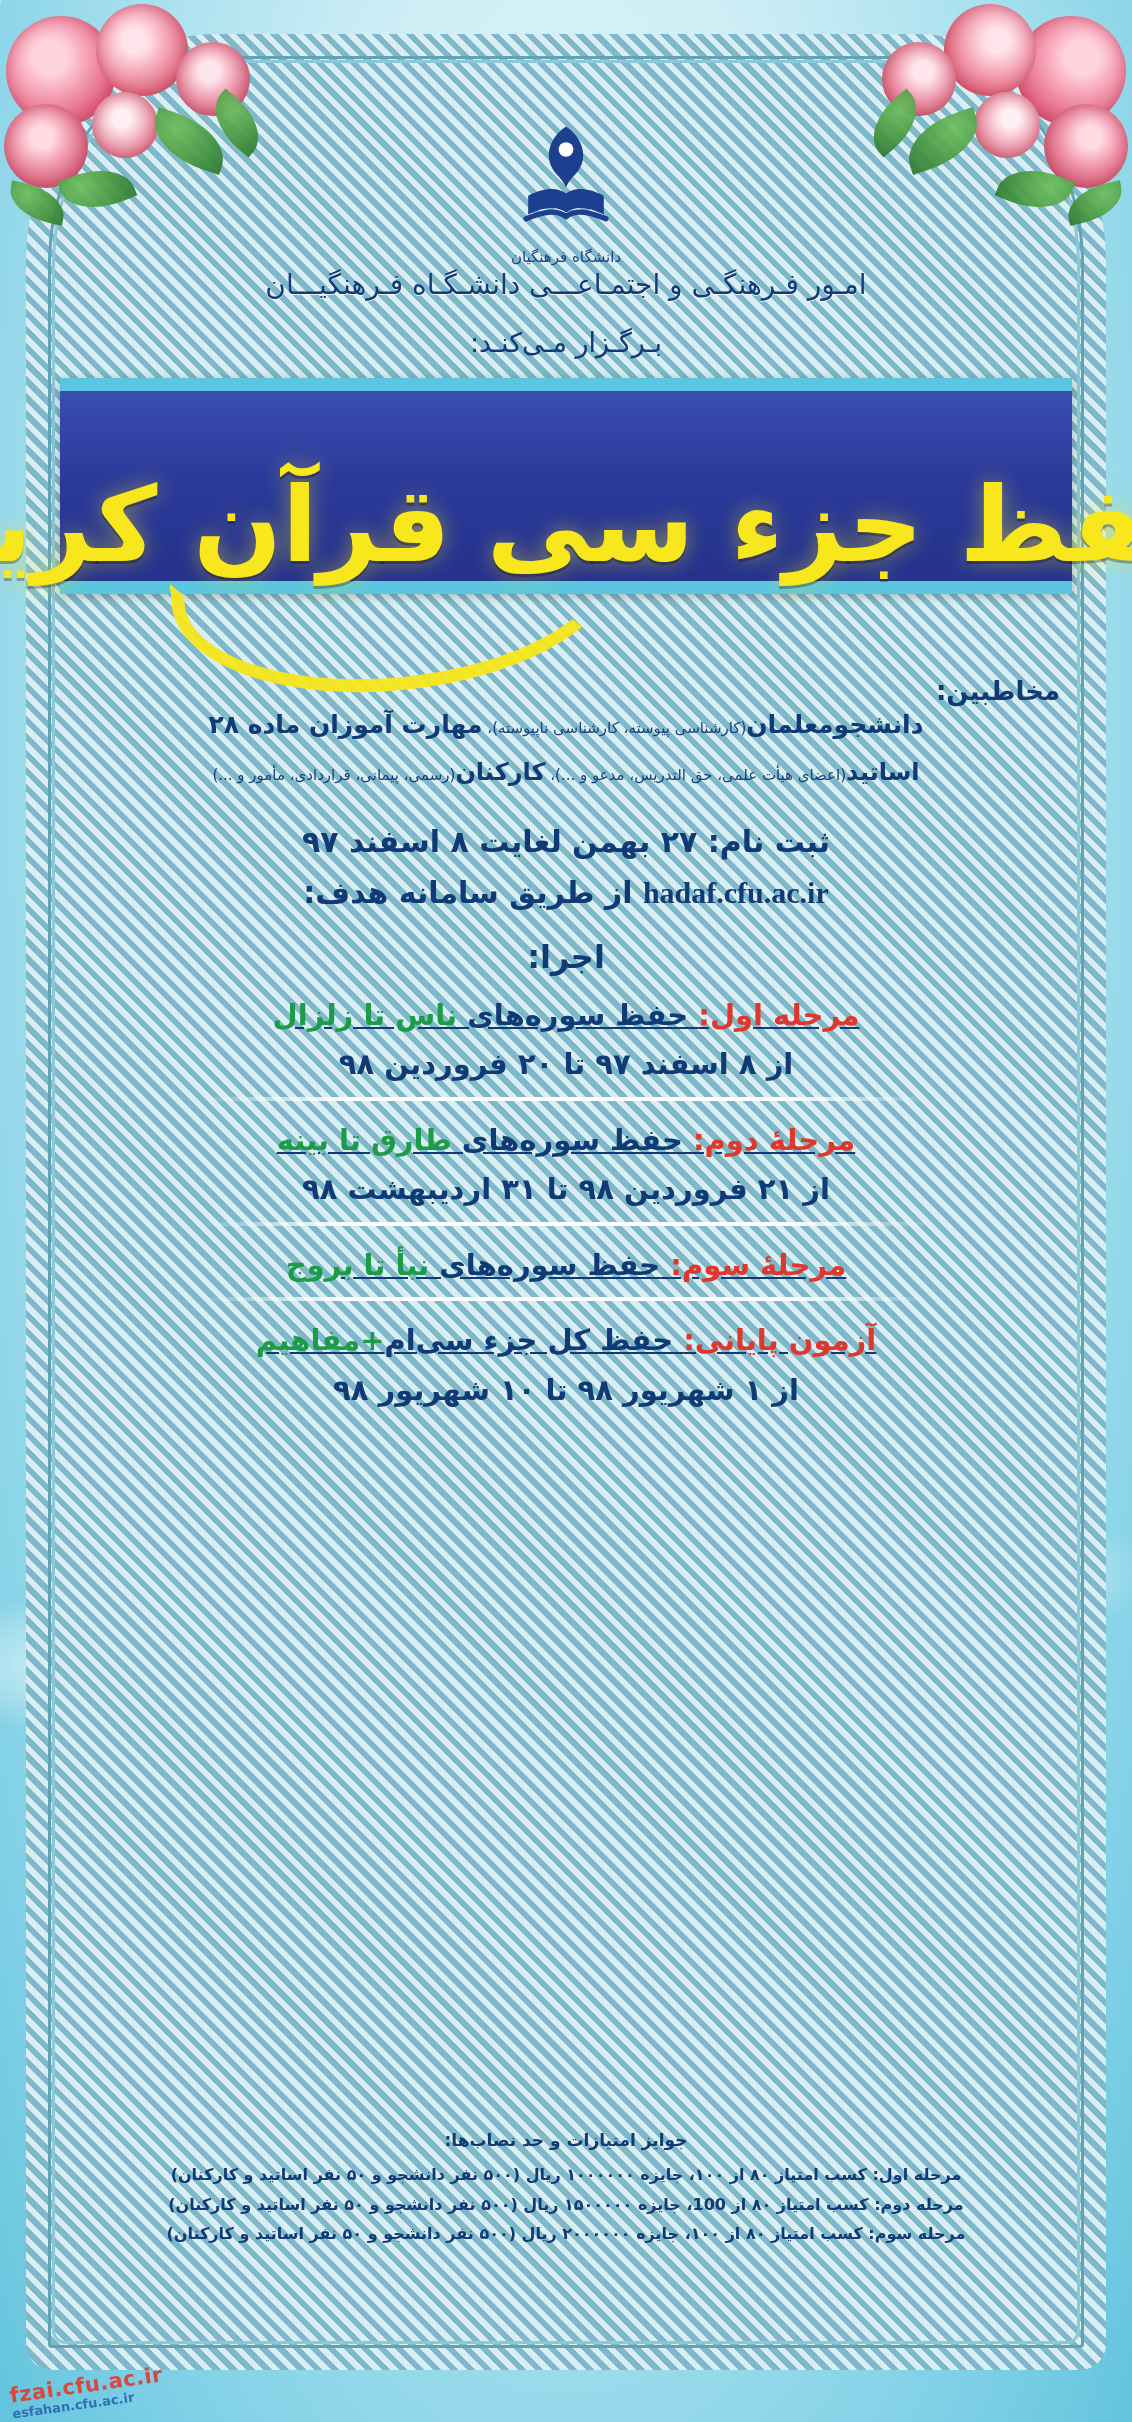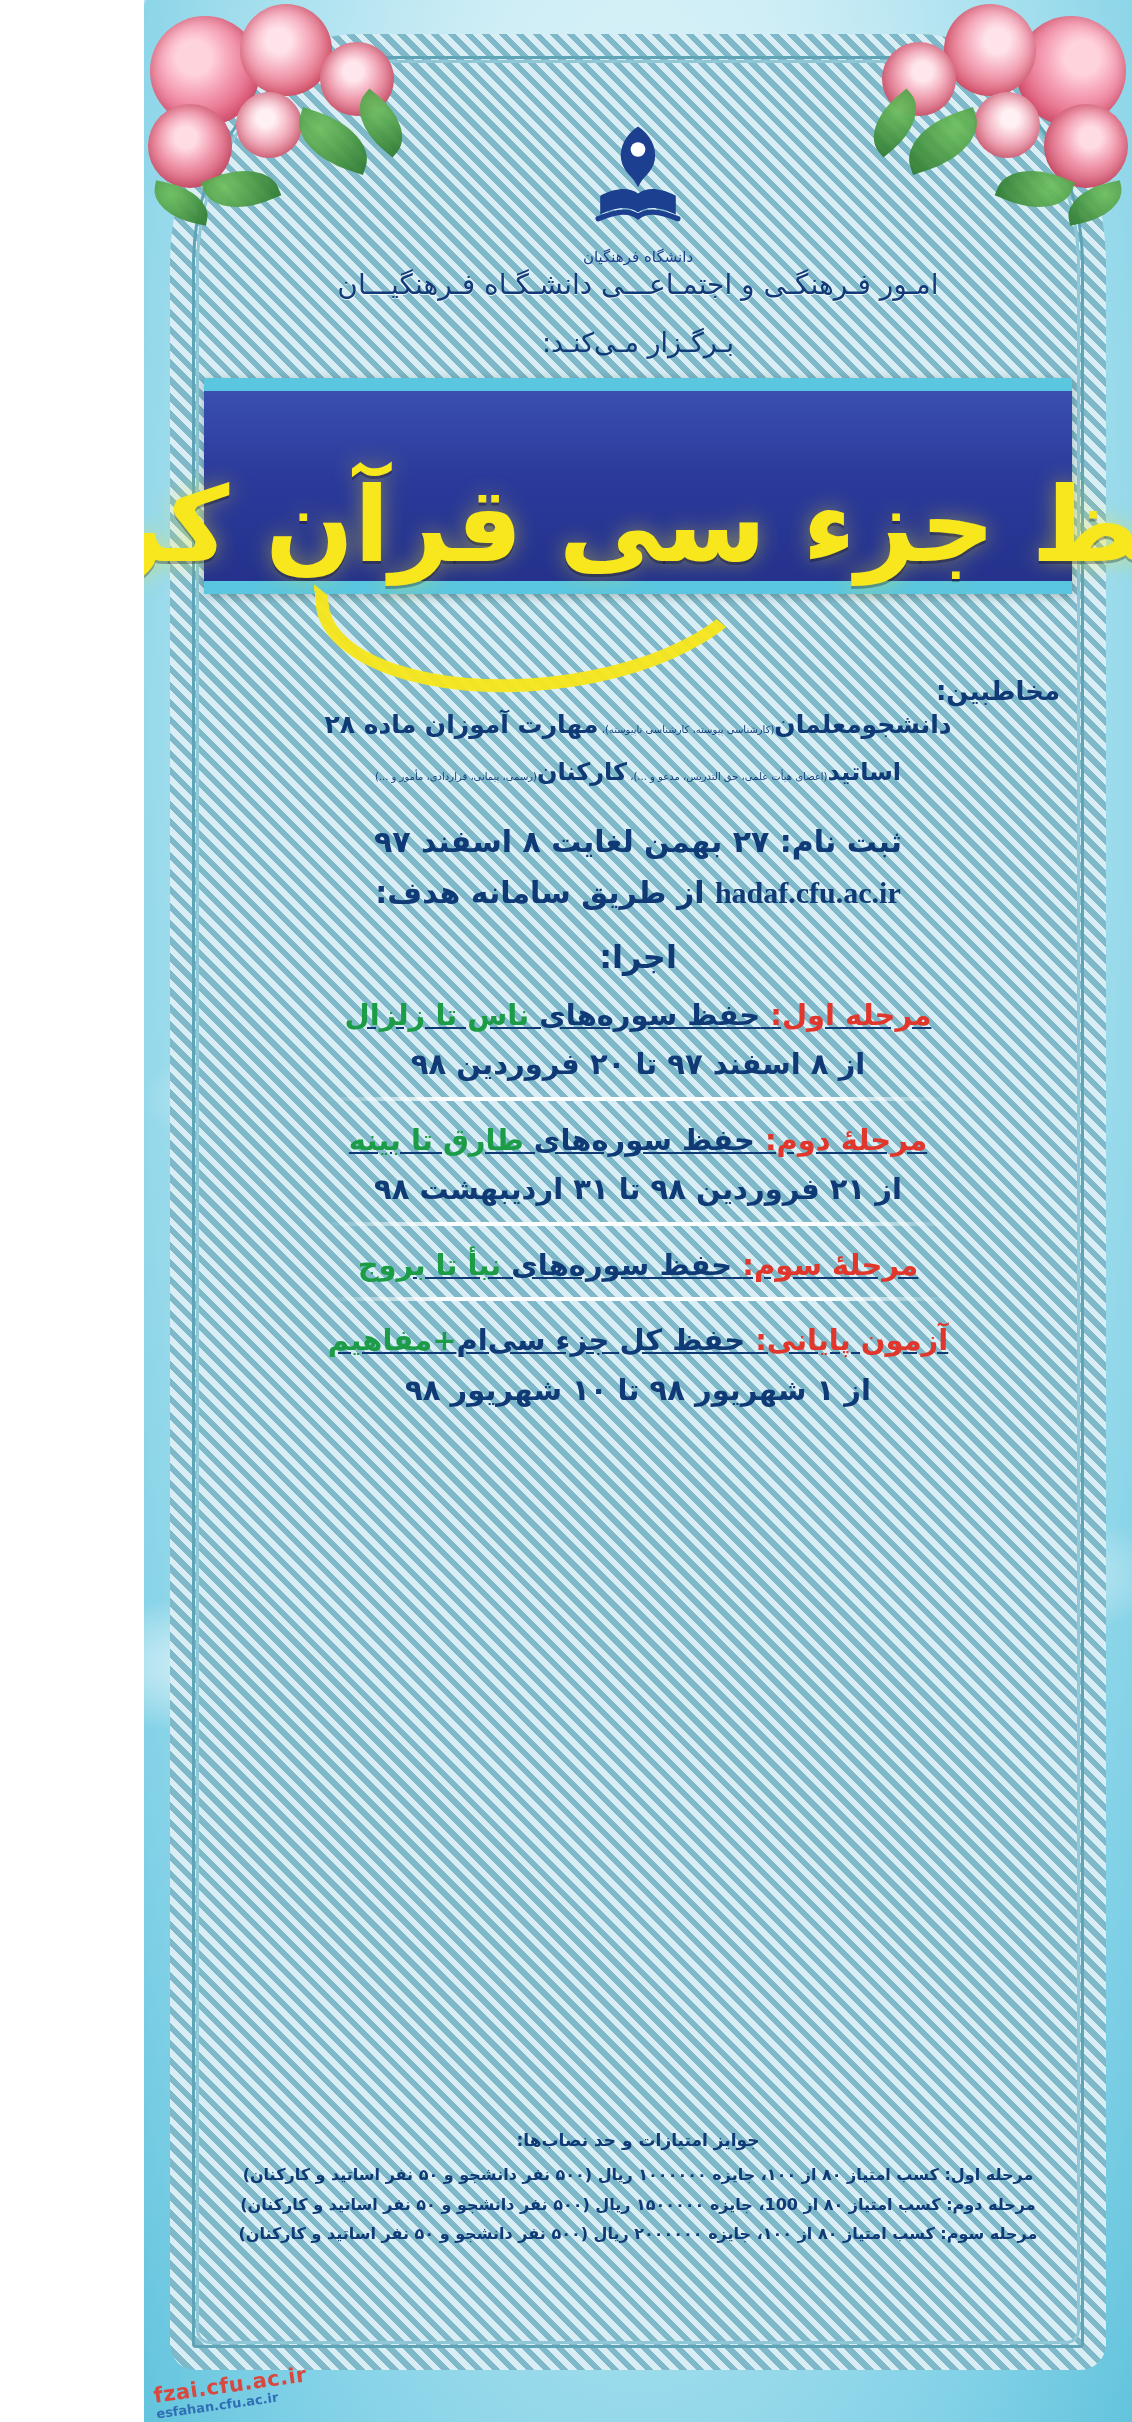--- a/index.html
+++ b/index.html
@@ -5,21 +5,21 @@
   * { box-sizing: border-box; }
   html, body {
     margin: 0; padding: 0;
     background: #ffffff;
   }
   body {
     font-family: "DejaVu Sans", "Liberation Sans", sans-serif;
   }
   .poster {
     position: relative;
-    width: 988px;
+    width: 1132px;
     height: 2422px;
     overflow: hidden;
     background:
       radial-gradient(ellipse at 50% 30%, #eaf8fc 0%, #cfeef6 35%, #a8e0ee 60%, #7fd0e6 85%, #63c4dd 100%);
   }
 
   
   .sky-streaks {
     position: absolute; inset: 0;
     background:
@@ -146,21 +146,21 @@
     margin-bottom: 0;
   }
   .audience-row {
     font-size: 25px;
     font-weight: bold;
     color: #0f3a76;
     line-height: 1.5;
     margin-bottom: 10px;
   }
   .audience-row .small {
-    font-size: 10px;
+    font-size: 15px;
     font-weight: normal;
     color: #15407e;
   }
   .audience-row.r2 { font-size: 24px; }
 
   .register {
     margin-top: 26px;
     font-size: 30px;
     font-weight: bold;
     color: #0f3a76;

